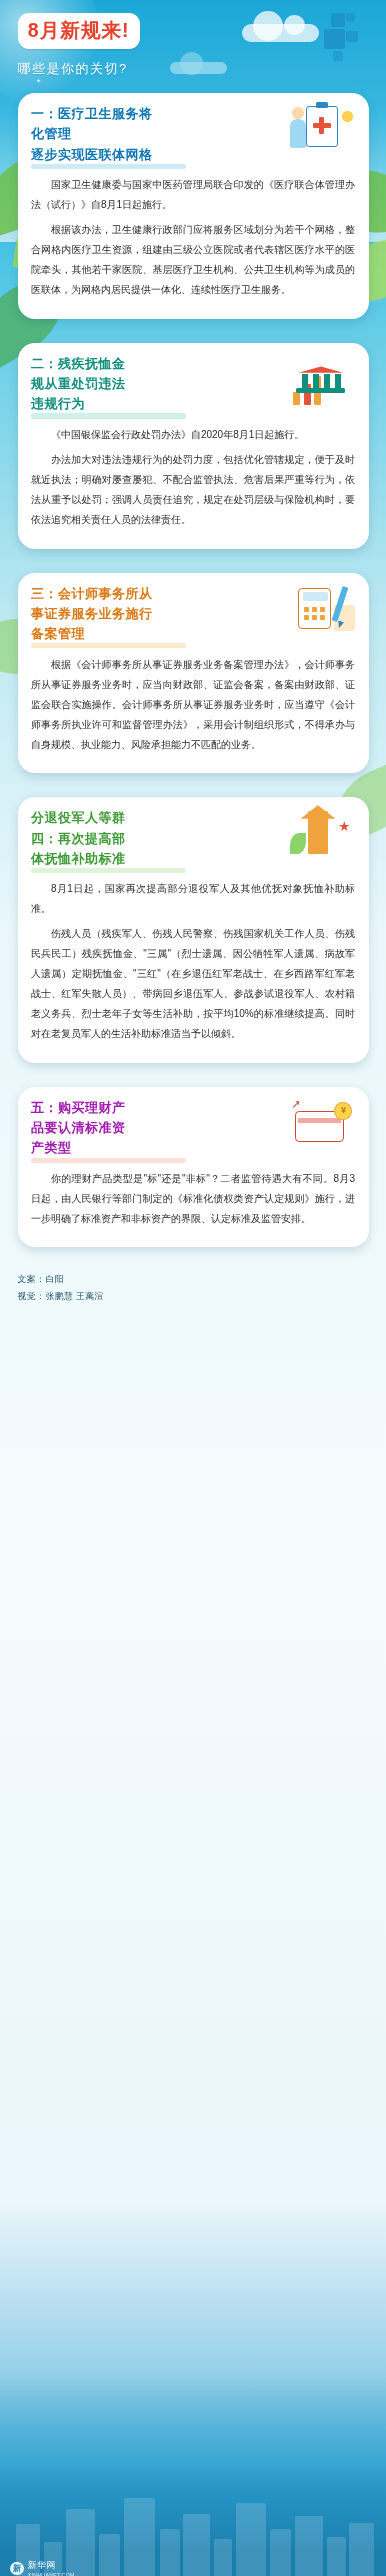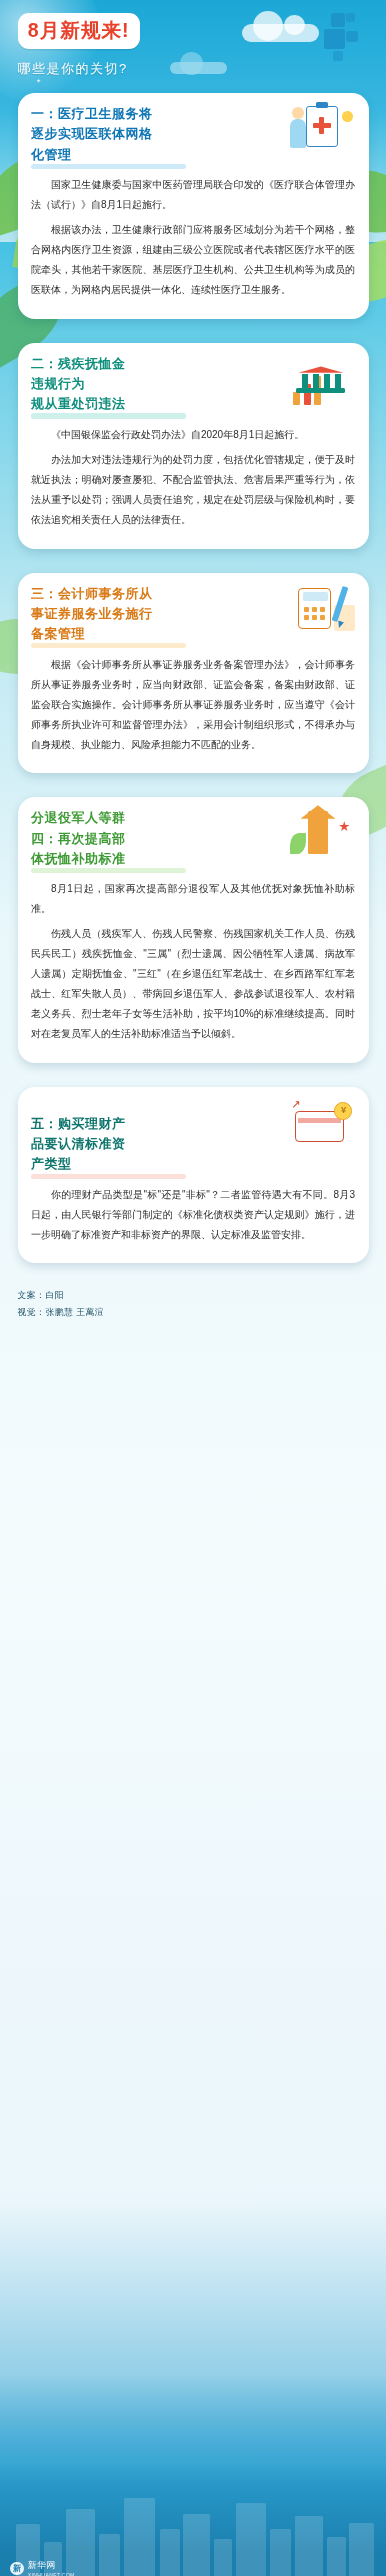--- a/index.html
+++ b/index.html
@@ -122,21 +122,21 @@
   .card-title {
     font-size: 13px;
     font-weight: bold;
     line-height: 1.55;
     letter-spacing: 0.5px;
   }
   .t-blue  { color: #1077b6; }
   .t-teal  { color: #0f8f7d; }
   .t-orange{ color: #d97a16; }
   .t-green { color: #3f9b35; }
-  .t-red   { color: #0f766e; margin-top: 16px; }
+  .t-red   { color: #a21caf; }
 
   .title-underline {
     position: absolute; left: 13.4px; bottom: 3.1px; height: 5.2px; width: 155px;
     border-radius: 2.6px; opacity: .28;
   }
   .u-blue  { background: #4fb3e8; }
   .u-teal  { background: #4fc9b6; }
   .u-orange{ background: #f3b24a; }
   .u-green { background: #8cd36a; }
   .u-red   { background: #f08f7a; }
@@ -195,21 +195,21 @@
   .a5-up { left: 1px; top: 3.1px; color:#cf4b2e; font-size: 11.3px; }
 
   
   .credits {
     position: relative;
     margin: 5.2px 17.5px 0 17.5px;
     font-size: 8.8px;
     line-height: 1.9;
     color: #1c4f66;
   }
-  .credits div { letter-spacing: 0.5px; }
+  .credits div { letter-spacing: 0.5px; font-family: Liberation Serif, serif; }
 
   .footer-logo {
     position: absolute; left: 10.3px; bottom: 13.4px;
     display: flex; align-items: center; gap: 4.1px;
   }
   .logo-mark {
     width: 13.4px; height: 13.4px; border-radius: 50%;
     background: #e8f6fb; color:#1b7fae; font-size: 8.2px; font-weight: bold;
     display: flex; align-items: center; justify-content: center;
   }
@@ -267,22 +267,22 @@
     </div>
     <div class="title-badge">8月新规来!</div>
     <div class="subtitle">哪些是你的关切?</div>
   </div>
 
   <div class="card">
     <div class="card-head">
       <div class="title-underline u-blue"></div>
       <div class="card-title t-blue">
         <div>一：医疗卫生服务将</div>
+        <div>化管理</div>
         <div>逐步实现医联体网格</div>
-        <div>化管理</div>
       </div>
       <div class="art">
         <div class="a1-dot"></div>
         <div class="a1-board"></div>
         <div class="a1-clip"></div>
         <div class="a1-cross-v"></div>
         <div class="a1-cross-h"></div>
         <div class="a1-person"></div>
         <div class="a1-head"></div>
       </div>
@@ -291,22 +291,22 @@
       <p>国家卫生健康委与国家中医药管理局联合印发的《医疗联合体管理办法（试行）》自8月1日起施行。</p>
       <p>根据该办法，卫生健康行政部门应将服务区域划分为若干个网格，整合网格内医疗卫生资源，组建由三级公立医院或者代表辖区医疗水平的医院牵头，其他若干家医院、基层医疗卫生机构、公共卫生机构等为成员的医联体，为网格内居民提供一体化、连续性医疗卫生服务。</p>
     </div>
   </div>
 
   <div class="card">
     <div class="card-head">
       <div class="title-underline u-teal"></div>
       <div class="card-title t-teal">
         <div>二：残疾抚恤金</div>
+        <div>规从重处罚违法</div>
         <div>违规行为</div>
-        <div>规从重处罚违法</div>
       </div>
       <div class="art">
         <div class="a2-ar a2-ar1"></div>
         <div class="a2-ar a2-ar2"></div>
         <div class="a2-ar a2-ar3"></div>
         <div class="a2-roof"></div>
         <div class="a2-col a2-c1"></div>
         <div class="a2-col a2-c2"></div>
         <div class="a2-col a2-c3"></div>
         <div class="a2-col a2-c4"></div>

